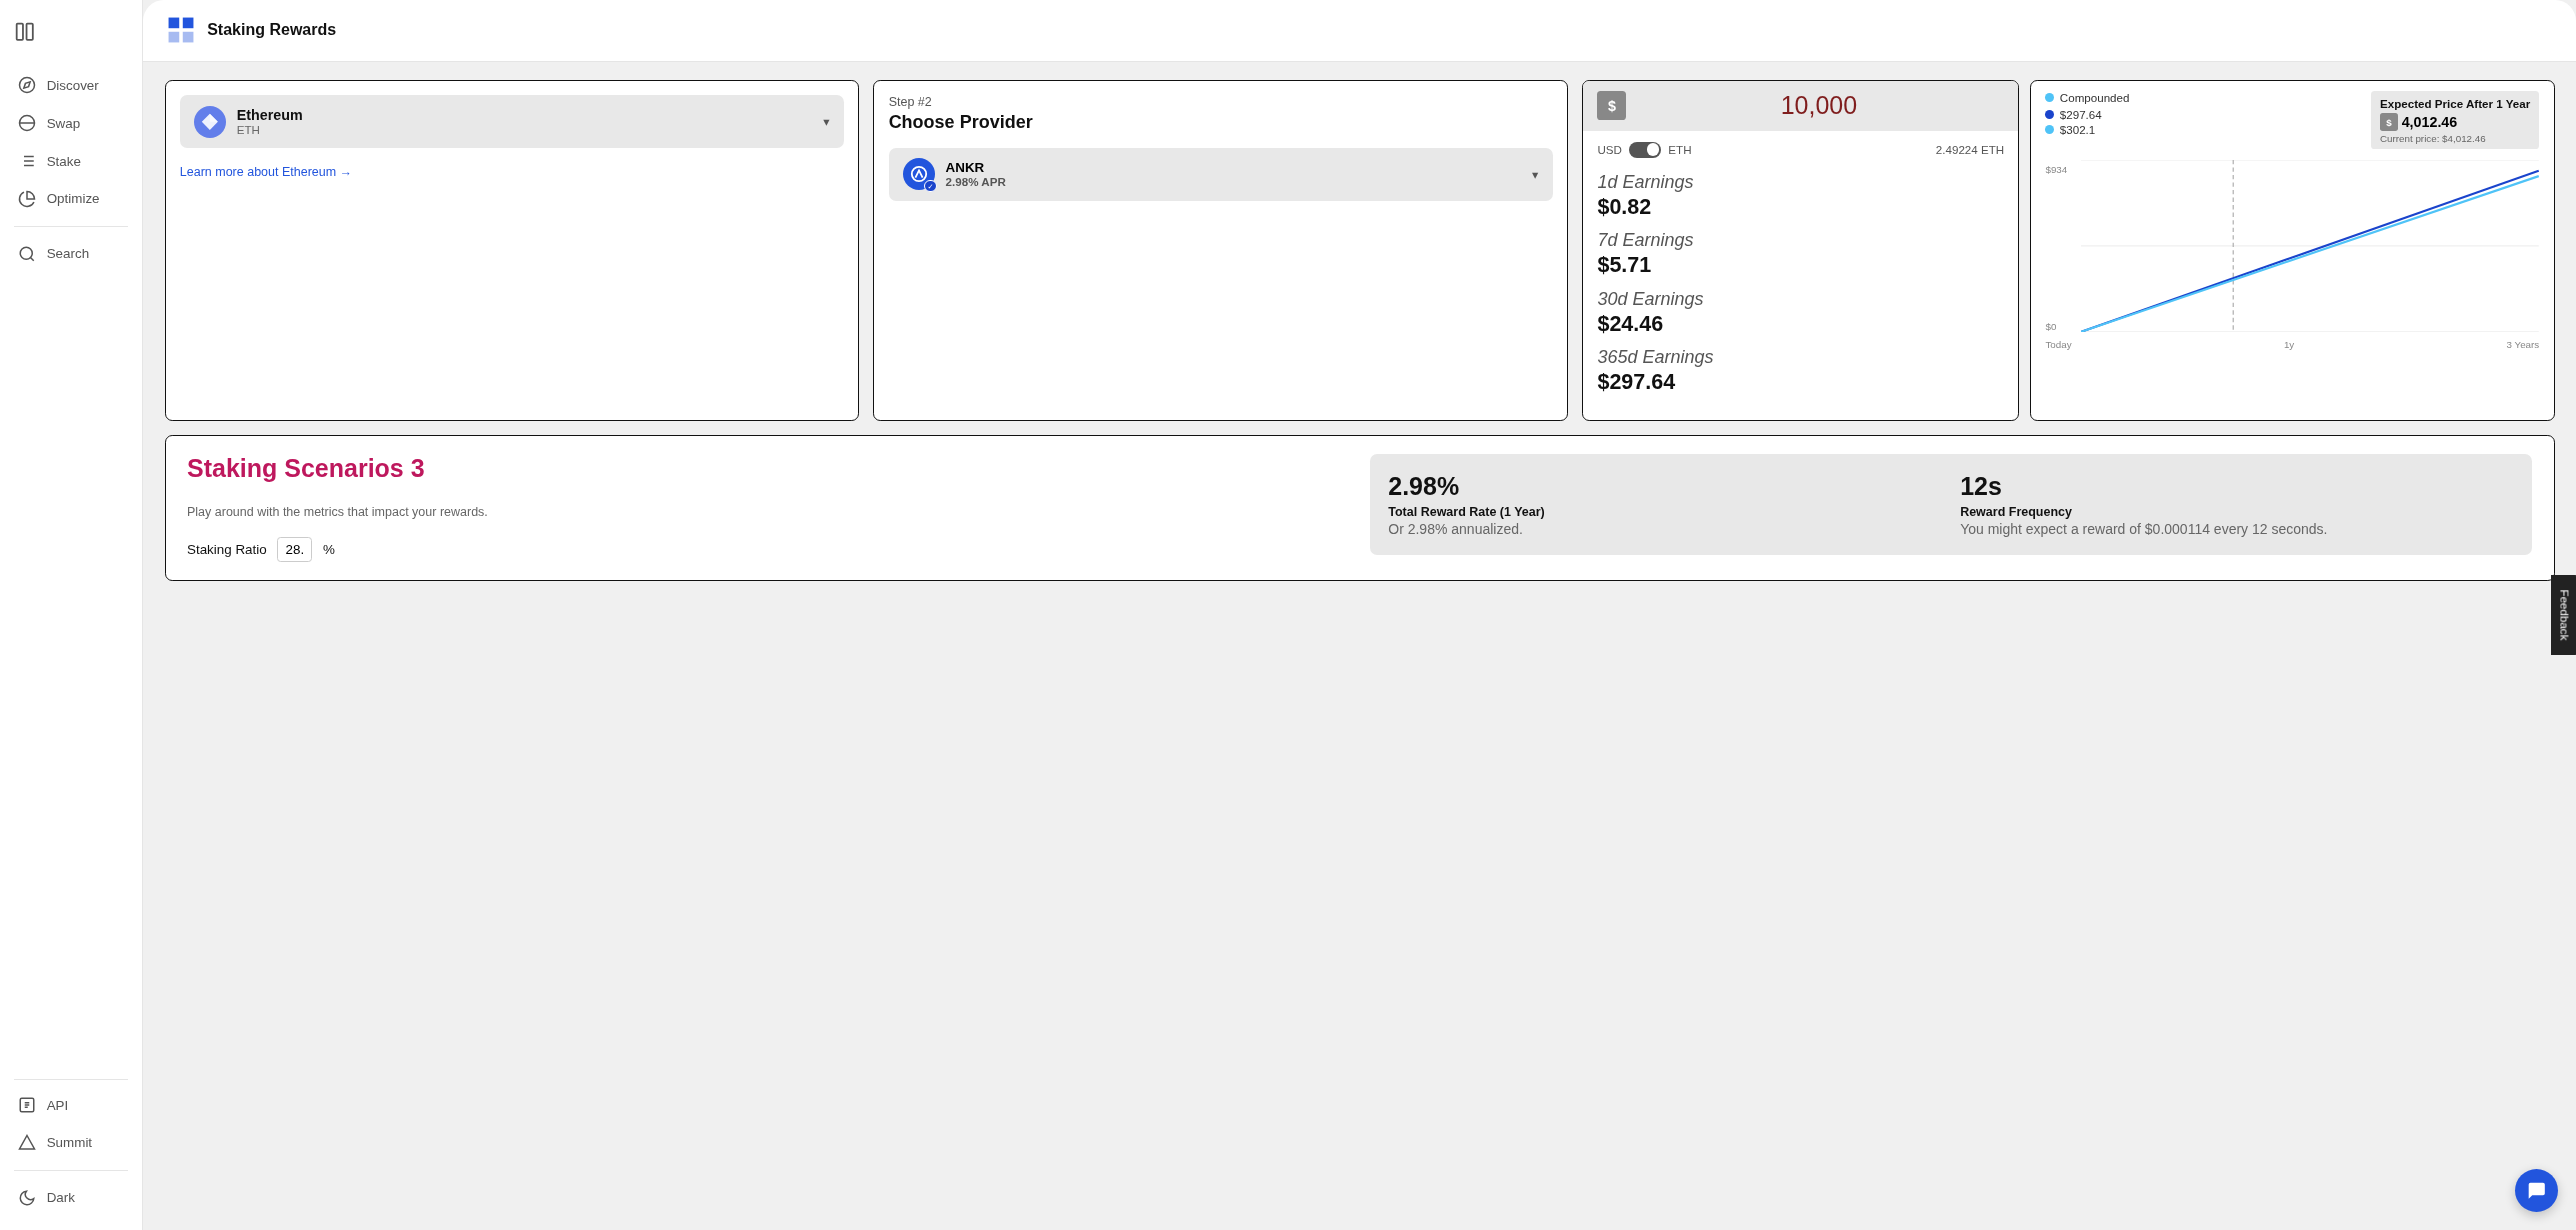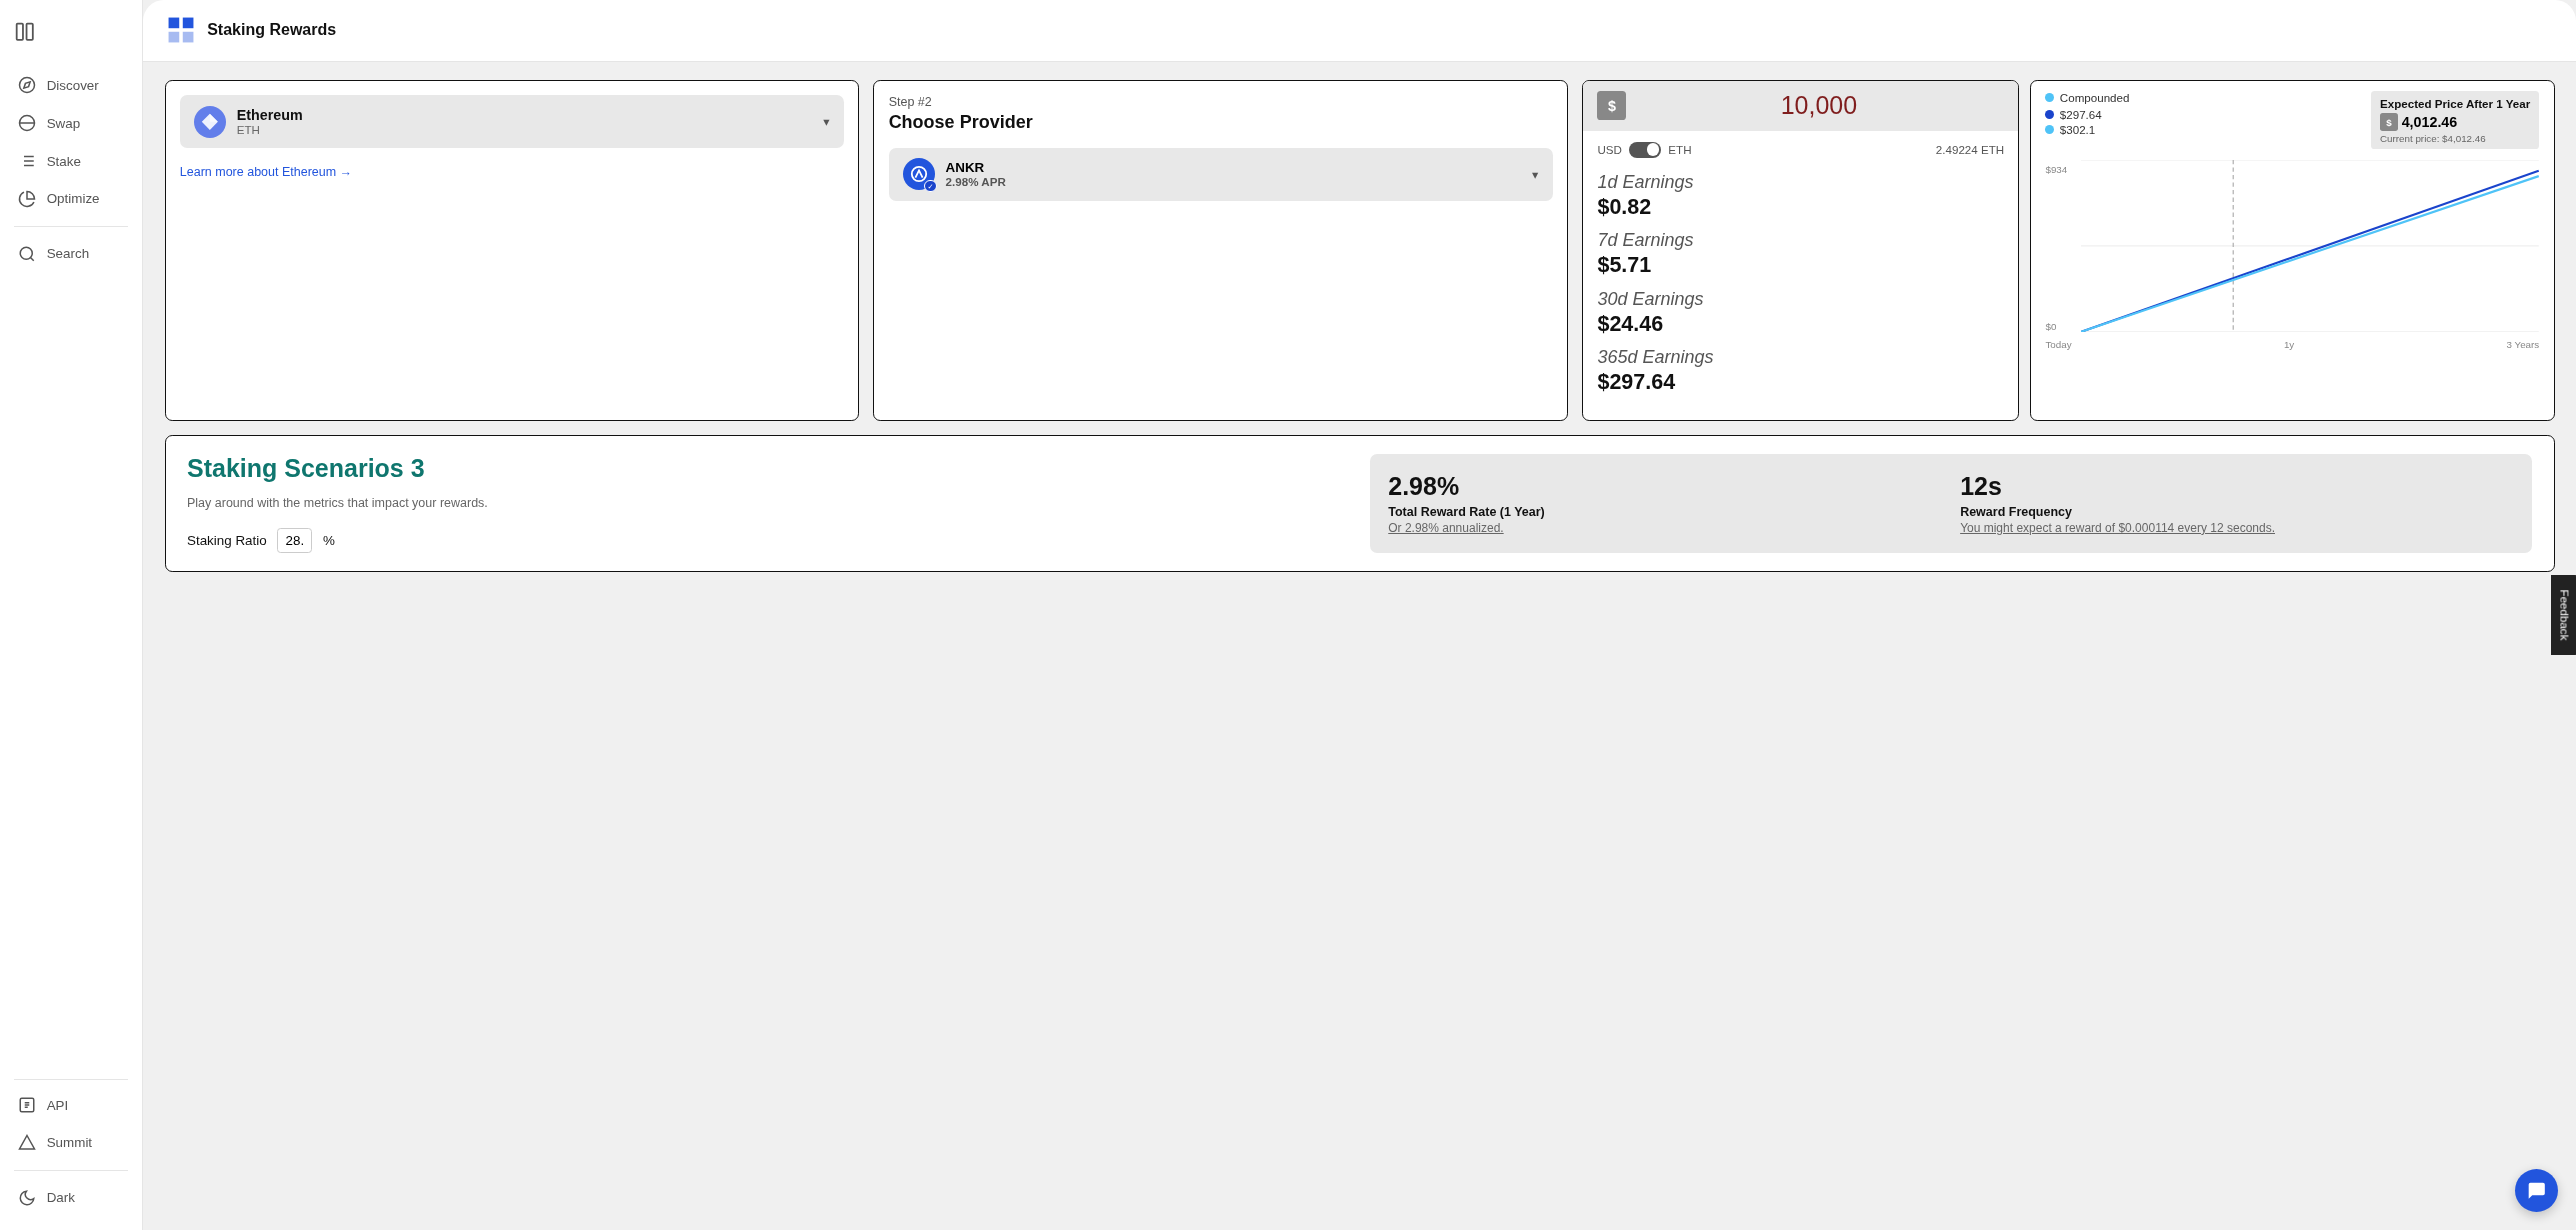--- a/index.html
+++ b/index.html
@@ -161,34 +161,34 @@
     .scenarios-card {
       background: #fff;
       border: 1.8px solid #111;
       border-radius: 7.2px;
       padding: 18px 21.5px;
       display: grid;
       grid-template-columns: 1fr 1fr;
       gap: 21.5px;
       align-items: start;
     }
-    .scenarios-title { font-size: 25px; font-weight: 700; color: #0f766e; margin-bottom: 13px; }
+    .scenarios-title { font-size: 25px; font-weight: 700; color: #be185d; margin-bottom: 22px; }
     .scenarios-desc { font-size: 12.5px; color: #666; margin-bottom: 18px; }
     .staking-ratio-row { display: flex; align-items: center; gap: 10.7px; font-size: 13.4px; color: #111; }
     .ratio-input {
       border: 0.9px solid #ccc; border-radius: 3.6px; padding: 3.6px 7.2px;
       font-size: 13.4px; width: 35px; text-align: center;
     }
     .metrics-box {
       background: #e8e8e8; border-radius: 7.2px; padding: 18px;
       display: grid; grid-template-columns: 1fr 1fr; gap: 18px;
     }
     .metric-value { font-size: 25px; font-weight: 700; color: #111; margin-bottom: 3.6px; }
     .metric-label { font-size: 12.5px; font-weight: 600; color: #111; margin-bottom: 1.8px; }
-    .metric-sub { font-size: 12px; color: #666; text-decoration: underline; }
+    .metric-sub { font-size: 14px; color: #666; }
 
     
     .feedback-btn {
       position: fixed; right: -29px; top: 50%; transform: translateY(-50%) rotate(90deg);
       background: #222; color: white; padding: 7.2px 14.3px;
       font-size: 11.6px; border-radius: 3.6px 3.6px 0 0; cursor: pointer;
       z-index: 100; writing-mode: horizontal-tb;
     }
 
     

